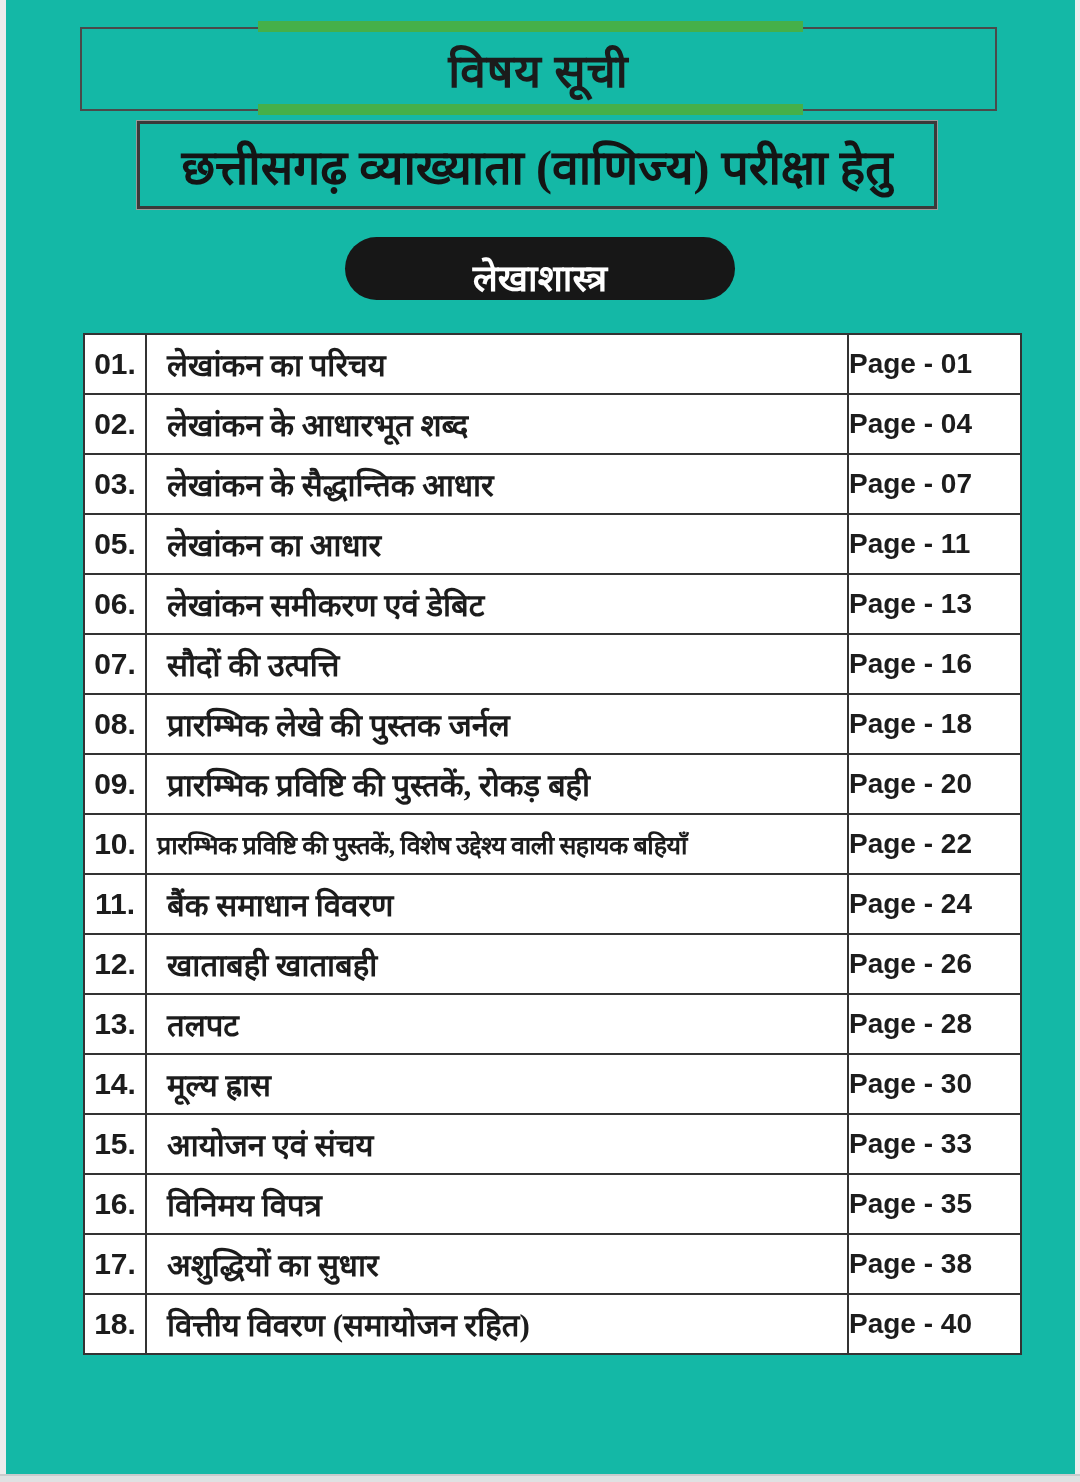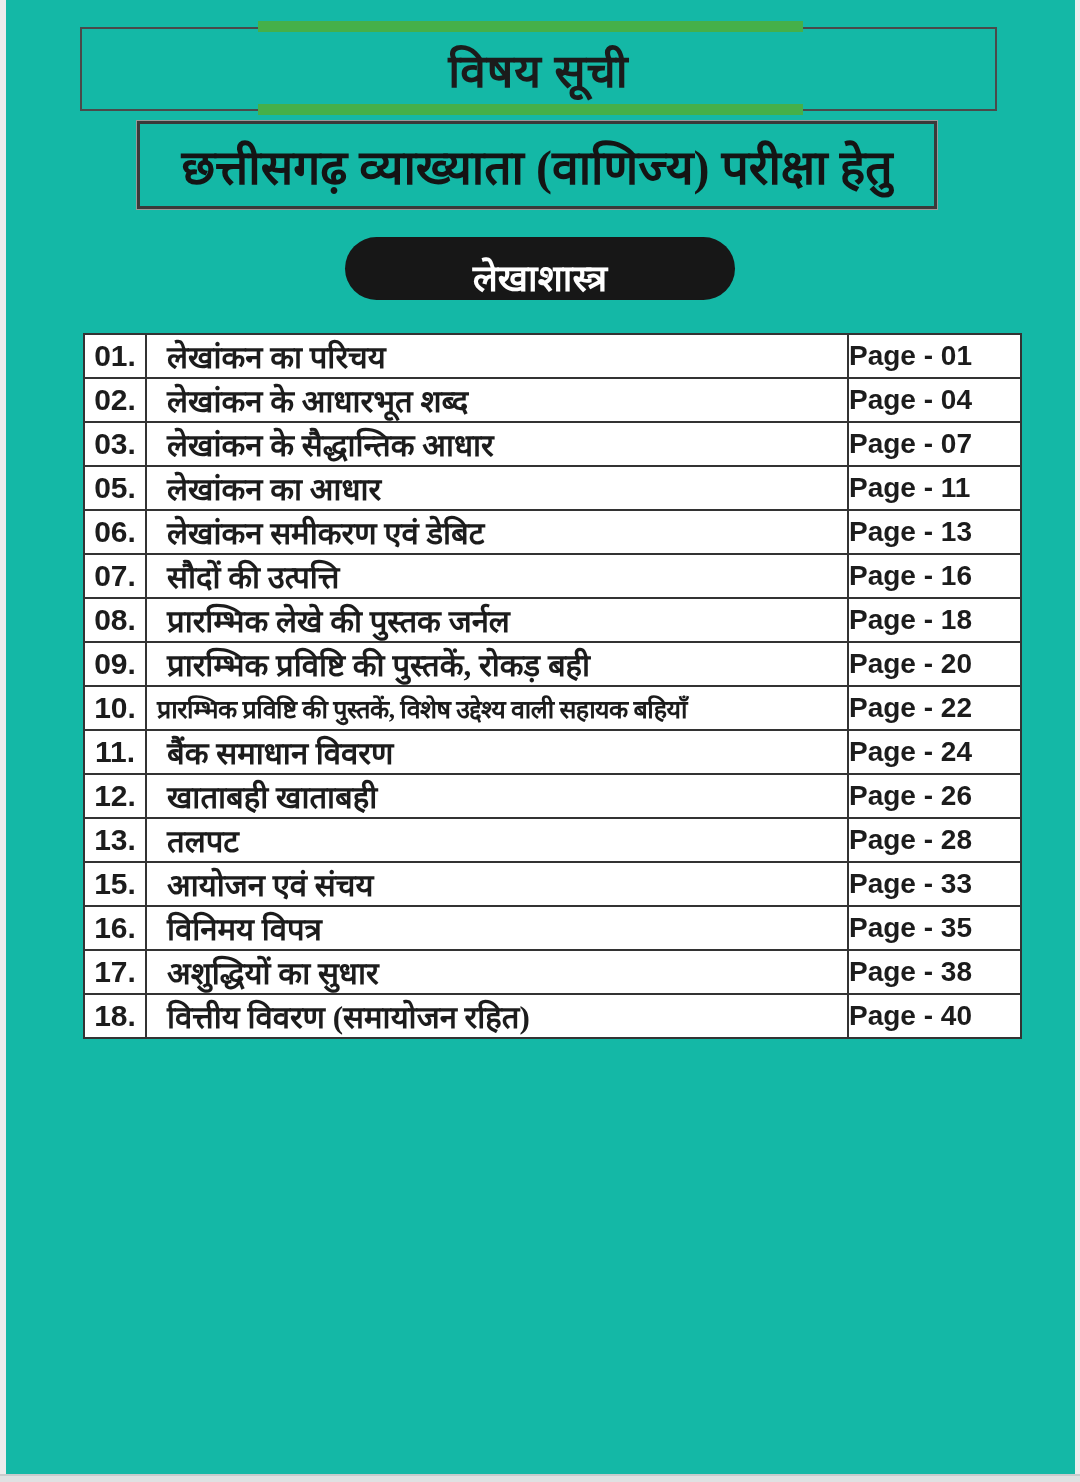--- a/index.html
+++ b/index.html
@@ -80,21 +80,21 @@
   
   table.toc {
     position: absolute;
     left: 83px; top: 333px;
     width: 937px;
     border-collapse: collapse;
     table-layout: fixed;
   }
   table.toc td {
     border: 2px solid #333333;
-    height: 44px;
+    height: 60px;
     vertical-align: middle;
     color: #1c1c1c;
     background: #ffffff;
   }
   td.num {
     width: 62px;
     text-align: center;
     font-weight: bold;
     font-size: 30px;
     font-family: "Liberation Sans", "DejaVu Sans", sans-serif;
@@ -208,20 +208,25 @@
       <td class="title">खाताबही खाताबही</td>
       <td class="page">Page - 26</td>
     </tr>
 
     <tr>
       <td class="num">13.</td>
       <td class="title">तलपट</td>
       <td class="page">Page - 28</td>
     </tr>
 
+    <tr>
+      <td class="num">14.</td>
+      <td class="title">मूल्य ह्रास</td>
+      <td class="page">Page - 30</td>
+    </tr>
 
     <tr>
       <td class="num">15.</td>
       <td class="title">आयोजन एवं संचय</td>
       <td class="page">Page - 33</td>
     </tr>
 
     <tr>
       <td class="num">16.</td>
       <td class="title">विनिमय विपत्र</td>

